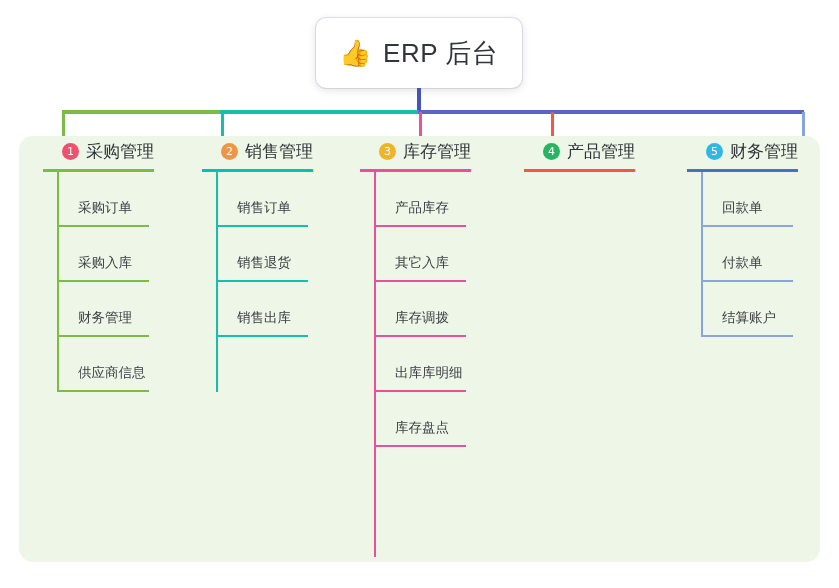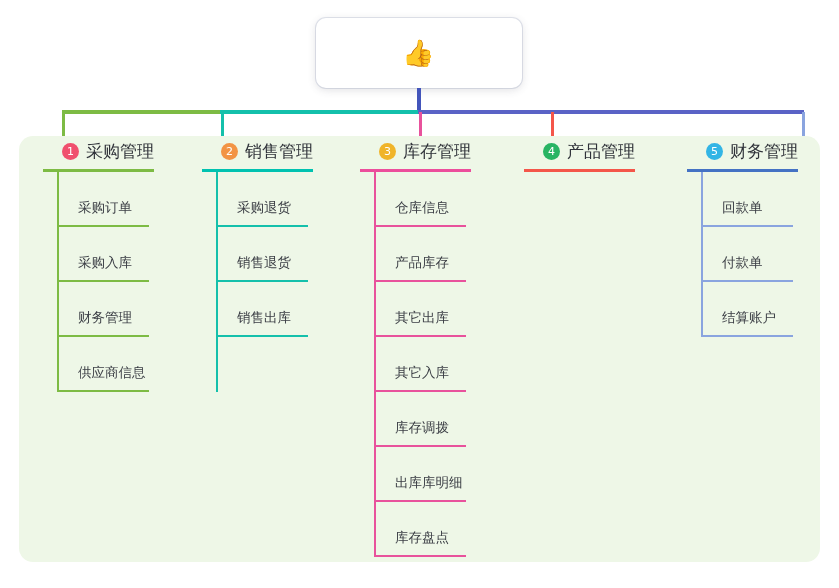--- a/index.html
+++ b/index.html
@@ -163,20 +163,21 @@
   #col-4 { left: 505px; }
   #col-5 { left: 668px; }
 </style>
 </head>
 <body>
 
 <div id="canvas" style="background: rgb(255, 255, 255);">
 
   <div id="root-card">
     <span class="thumb">👍</span>
+    <span class="title-text">ERP 后台</span>
   </div>
 
   <div class="ln" id="root-stem" style="background: rgb(67, 85, 187);"></div>
   <div class="ln" id="bus-green" style="background: rgb(125, 187, 68);"></div>
   <div class="ln" id="bus-teal" style="background: rgb(20, 192, 171);"></div>
   <div class="ln" id="bus-indigo" style="background: rgb(90, 99, 198);"></div>
   <div class="ln drop" id="drop-1" style="background: rgb(125, 187, 68);"></div>
   <div class="ln drop" id="drop-2" style="background: rgb(20, 192, 171);"></div>
   <div class="ln drop" id="drop-3" style="background: rgb(232, 82, 156);"></div>
   <div class="ln drop" id="drop-4" style="background: rgb(244, 86, 74);"></div>
@@ -213,21 +214,21 @@
 
     <div class="column" id="col-2">
       <div class="col-head">
         <span class="badge" style="background: rgb(242, 148, 69);">2</span>
         <span class="col-title">销售管理</span>
       </div>
       <div class="col-rule" style="background: rgb(0, 194, 176);"></div>
       <div class="col-body">
         <div class="spine" style="background: rgb(20, 192, 171); height: 220px;"></div>
         <div class="node">
-          <span class="node-label">采购退货</span>
+          <span class="node-label">销售订单</span>
           <span class="node-rule" style="background: rgb(20, 192, 171);"></span>
         </div>
         <div class="node">
           <span class="node-label">销售退货</span>
           <span class="node-rule" style="background: rgb(20, 192, 171);"></span>
         </div>
         <div class="node">
           <span class="node-label">销售出库</span>
           <span class="node-rule" style="background: rgb(20, 192, 171);"></span>
         </div>
@@ -236,29 +237,21 @@
 
     <div class="column" id="col-3">
       <div class="col-head">
         <span class="badge" style="background: rgb(240, 180, 41);">3</span>
         <span class="col-title">库存管理</span>
       </div>
       <div class="col-rule" style="background: rgb(236, 78, 156);"></div>
       <div class="col-body">
         <div class="spine" style="background: rgb(232, 82, 156); height: 385px;"></div>
         <div class="node">
-          <span class="node-label">仓库信息</span>
-          <span class="node-rule" style="background: rgb(232, 82, 156);"></span>
-        </div>
-        <div class="node">
           <span class="node-label">产品库存</span>
-          <span class="node-rule" style="background: rgb(232, 82, 156);"></span>
-        </div>
-        <div class="node">
-          <span class="node-label">其它出库</span>
           <span class="node-rule" style="background: rgb(232, 82, 156);"></span>
         </div>
         <div class="node">
           <span class="node-label">其它入库</span>
           <span class="node-rule" style="background: rgb(232, 82, 156);"></span>
         </div>
         <div class="node">
           <span class="node-label">库存调拨</span>
           <span class="node-rule" style="background: rgb(232, 82, 156);"></span>
         </div>

